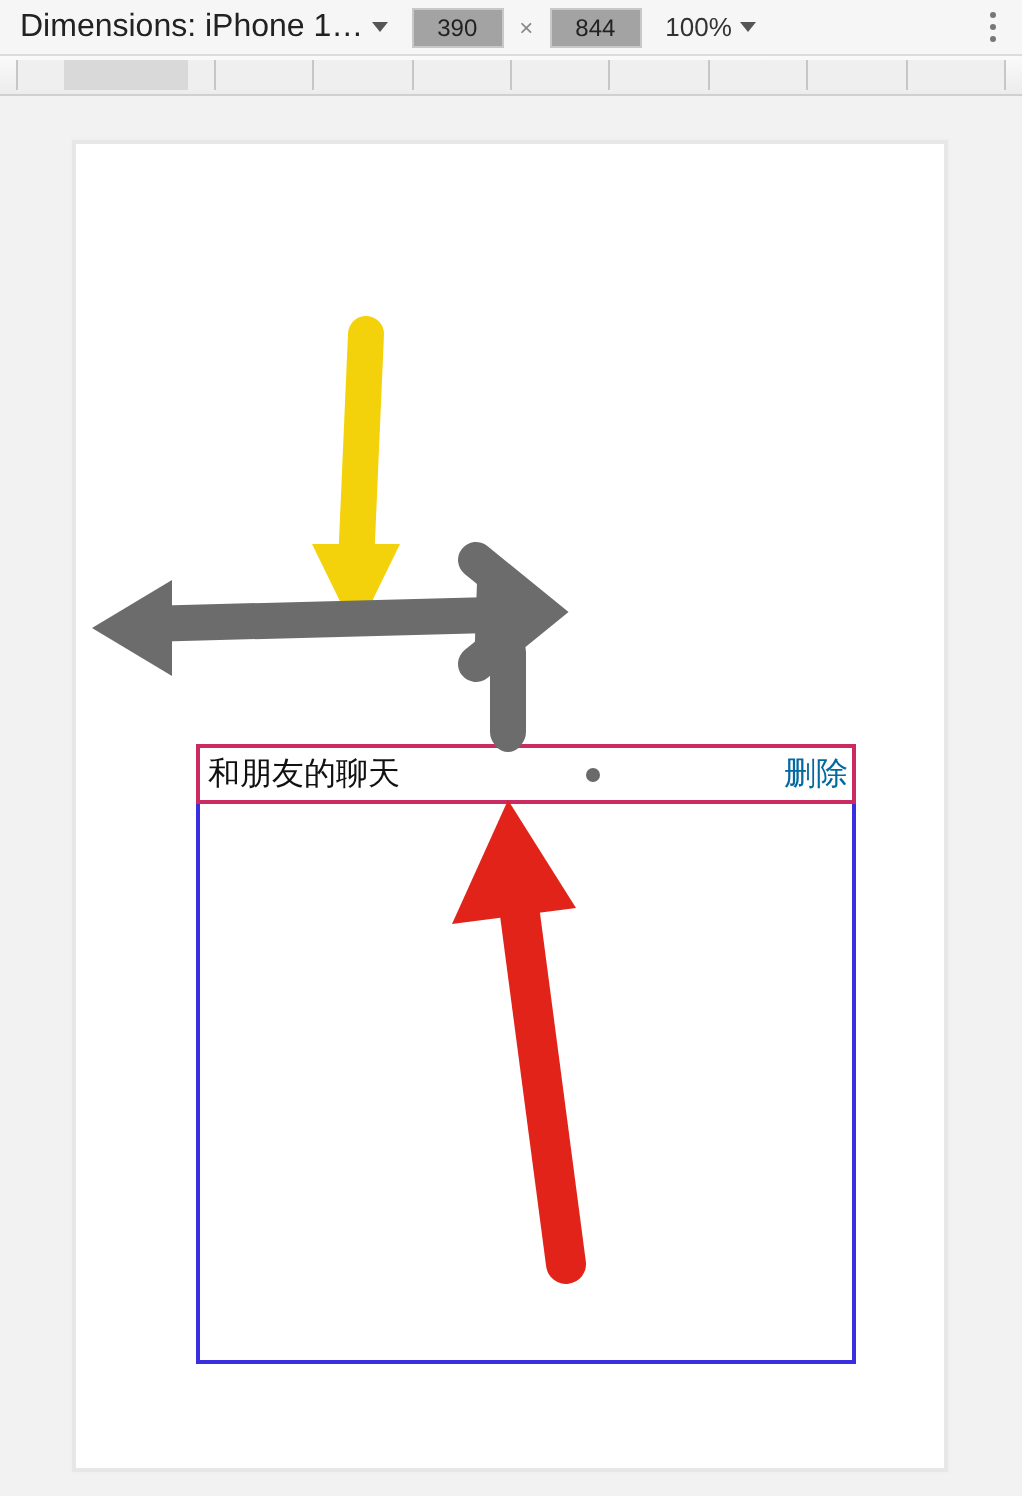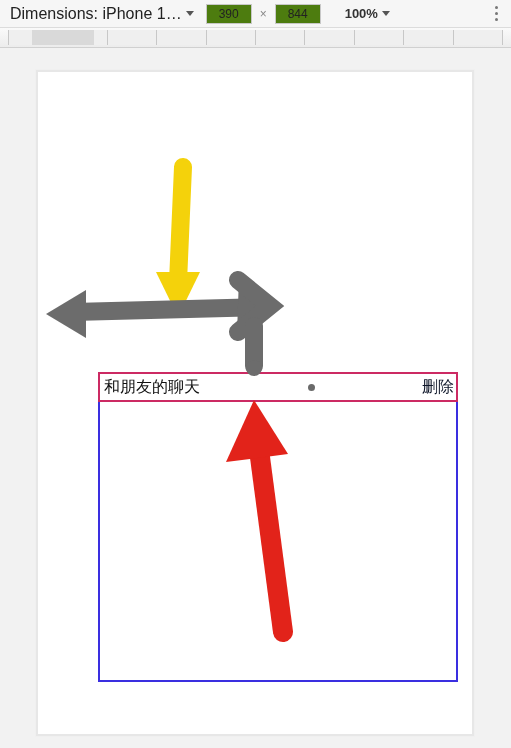--- a/index.html
+++ b/index.html
@@ -37,35 +37,34 @@
     width: 0; height: 0;
     border-left: 4px solid transparent;
     border-right: 4px solid transparent;
     border-top: 5px solid #555;
     display: inline-block;
   }
   .dim-input {
     width: 46px;
     height: 20px;
     border: 1px solid #c8c8c8;
-    background: #4d7c0f;
+    background: #a3a3a3;
     text-align: center;
     font-size: 12px;
     color: #222;
     padding: 0 2px;
   }
   .dim-x { font-size: 12px; color: #888; }
   .zoom-select {
     display: flex;
     align-items: center;
     gap: 4px;
     padding: 2px 4px;
-    margin-left: 12px;
-    cursor: pointer;
-    font-weight: bold;
+    margin-left: 0;
+    cursor: pointer;
   }
   .spacer { flex: 1 1 auto; }
   .kebab {
     width: 18px; height: 26px;
     display: flex; flex-direction: column;
     justify-content: center; align-items: center;
     gap: 3px;
     cursor: pointer;
   }
   .kebab span {
@@ -119,21 +118,21 @@
     background: #ffffff;
     border: 2px solid #e7e7e7;
     box-shadow: 0 0 0 1px #f0f0f0;
   }
 
   
   .card {
     position: absolute;
     left: 60px;
     top: 300px;
-    width: 360px;
+    width: 330px;
     height: 310px;
     border: 2px solid #3a2fe0;     
     background: #fff;
   }
   .card-header {
     position: relative;
     height: 30px;
     width: 100%;
     border: 2px solid #cc2a63;     
     border-bottom: 2px solid #cc2a63;
@@ -155,21 +154,21 @@
     align-items: center;
   }
   .card-dot {
     width: 7px; height: 7px;
     background: #6a6a6a;
     border-radius: 50%;
     display: block;
   }
   .card-delete {
     font-size: 16px;
-    color: #0f172a;
+    color: #0369a1;
     padding-right: 2px;
     flex: 0 0 auto;
     cursor: pointer;
   }
 
   
   .anno-svg {
     position: absolute;
     left: 0; top: 0;
     width: 438px;

